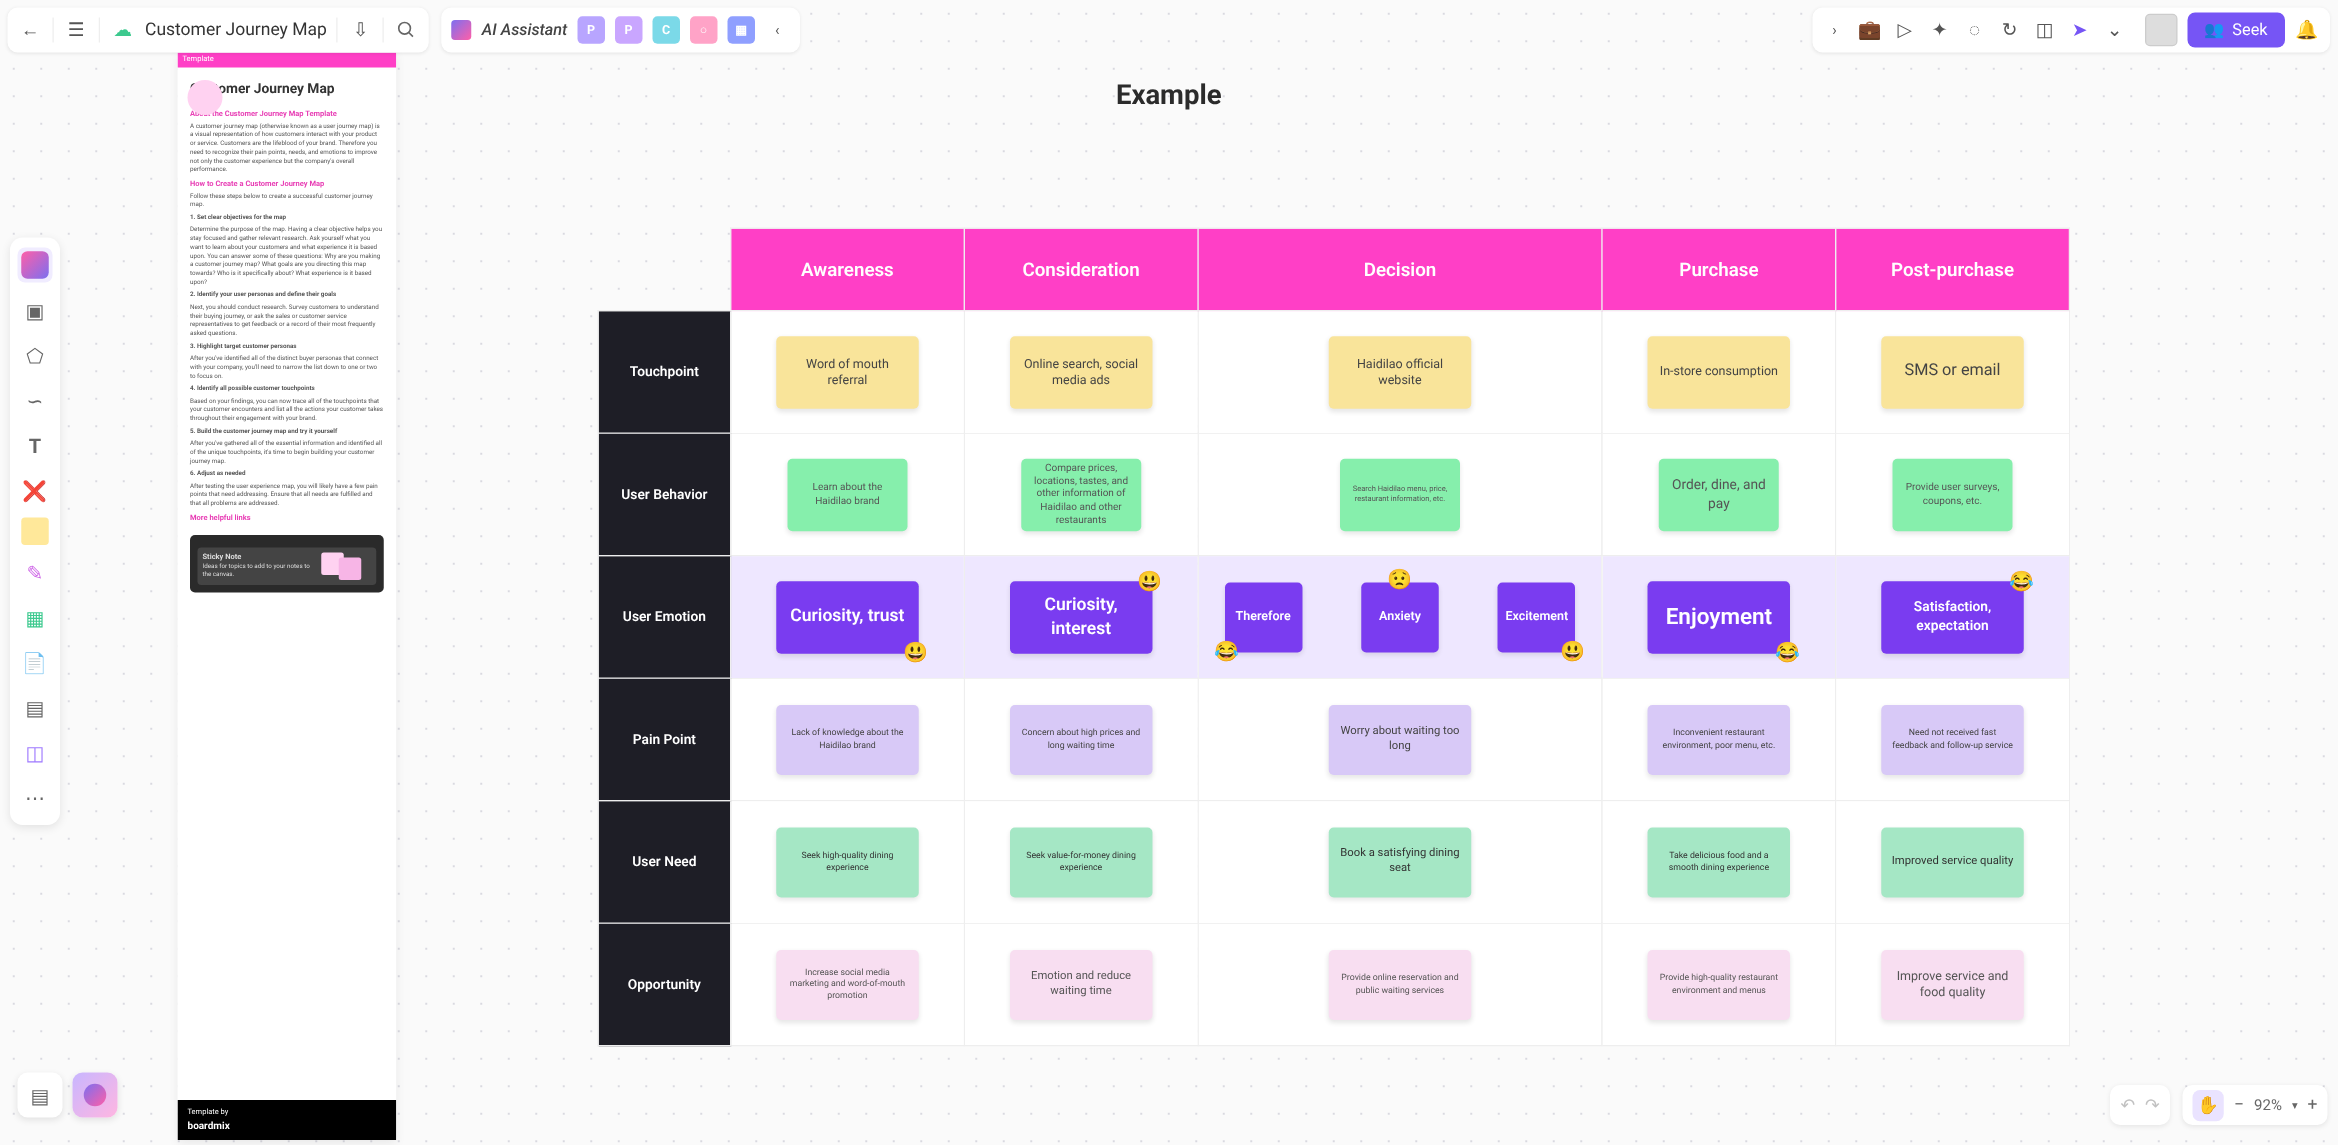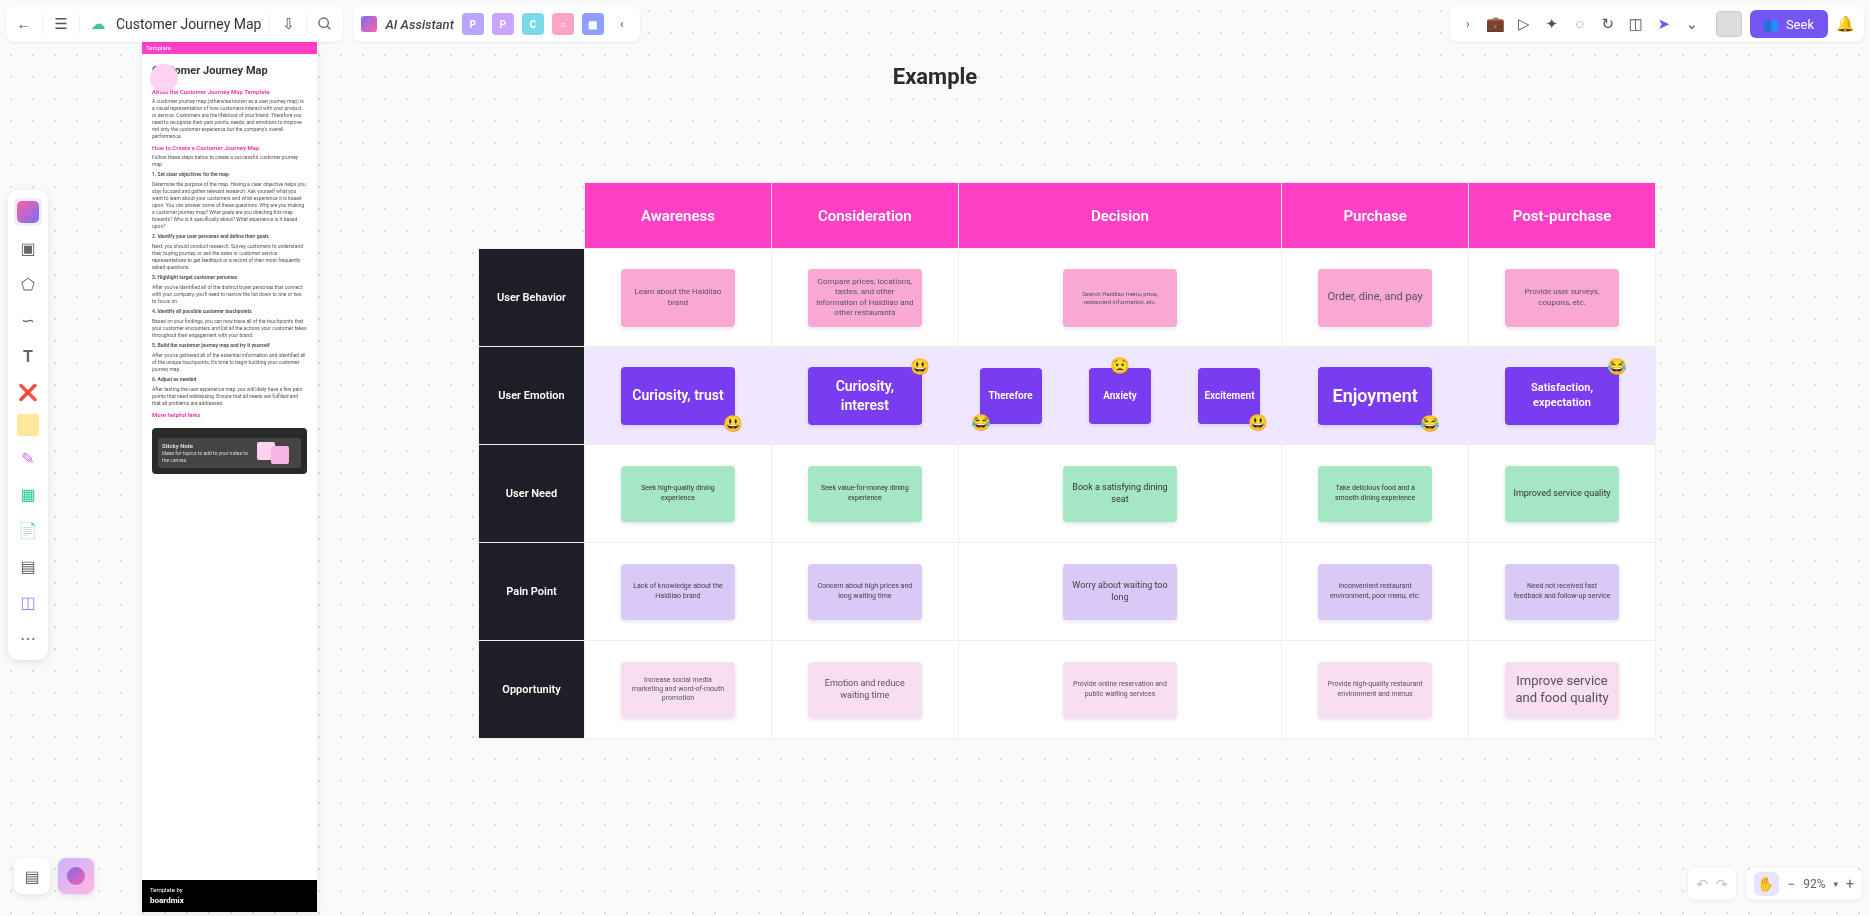--- a/index.html
+++ b/index.html
@@ -60,21 +60,21 @@
 .journey{position:absolute;left:478px;top:182px;width:1178px;z-index:20;border-collapse:collapse;font-size:12px}
 .journey th,.journey td{border:1px solid #eee;text-align:center;vertical-align:middle}
 .journey thead th{background:#ff3fc6;color:#fff;height:66px;font-size:15px;font-weight:600}
 .journey thead th.first{background:transparent;border:none}
 .journey .rowlabel{background:#1e1e26;color:#fff;width:106px;font-size:11px;font-weight:600}
 .journey td.cell{height:98px;background:#fff;position:relative}
 .journey tr.emotion td.cell{background:#eee7ff}
 
 .note{margin:0 auto;border-radius:4px;box-shadow:0 2px 4px rgba(0,0,0,.1);display:flex;align-items:center;justify-content:center;padding:8px;line-height:1.3;position:relative}
 .note.yellow{background:#f9e49a;width:114px;height:58px;font-size:10px;color:#444}
-.note.pink{background:#f9a8d4;width:114px;height:58px;font-size:8px;color:#555}
+.note.pink{background:#86efac;width:96px;height:58px;font-size:8px;color:#555}
 .note.purple{background:#7a3cf0;color:#fff;width:114px;height:58px;font-size:14px;font-weight:600}
 .note.green{background:#a5e7c5;width:114px;height:56px;font-size:7px;color:#333}
 .note.lilac{background:#d8c9f7;width:114px;height:56px;font-size:7px;color:#444}
 .note.rose{background:#f8def1;width:114px;height:56px;font-size:7px;color:#555}
 .emoji{position:absolute;font-size:16px}
 .emoji.tr{top:-10px;right:-8px}.emoji.bl{bottom:-10px;left:-8px}.emoji.br{bottom:-10px;right:-8px}
 
 .decision-emo{display:flex;gap:6px;justify-content:center;align-items:center}
 .decision-emo .note{width:62px;height:56px;font-size:10px}
 
@@ -219,20 +219,38 @@
       <th class="first"></th>
       <th>Awareness</th>
       <th>Consideration</th>
       <th>Decision</th>
       <th>Purchase</th>
       <th>Post-purchase</th>
     </tr>
   </thead>
   <tbody>
     <tr>
+      <td class="rowlabel">Touchpoint</td>
+      <td class="cell">
+          <div class="note yellow">Word of mouth referral</div>
+        </td>
+      <td class="cell">
+          <div class="note yellow">Online search, social media ads</div>
+        </td>
+      <td class="cell">
+          <div class="note yellow">Haidilao official website</div>
+        </td>
+      <td class="cell">
+          <div class="note yellow">In-store consumption</div>
+        </td>
+      <td class="cell">
+          <div class="note yellow" style="font-size:13px">SMS  or email</div>
+        </td>
+    </tr>
+    <tr>
       <td class="rowlabel">User  Behavior</td>
       <td class="cell">
           <div class="note pink">Learn about the Haidilao brand</div>
         </td>
       <td class="cell">
           <div class="note pink">Compare prices, locations, tastes, and other information of Haidilao and other restaurants</div>
         </td>
       <td class="cell">
           <div class="note pink" style="font-size:6px">Search Haidilao menu, price, restaurant information, etc.</div>
         </td>
@@ -280,67 +298,67 @@
           </div>
         </td>
       <td class="cell">
           <div class="note purple" style="font-size:11px">
             <span>Satisfaction, expectation</span>
             <span class="emoji tr">😂</span>
           </div>
         </td>
     </tr>
     <tr>
+      <td class="rowlabel">Pain  Point</td>
+      <td class="cell">
+          <div class="note lilac">Lack of knowledge about the Haidilao brand</div>
+        </td>
+      <td class="cell">
+          <div class="note lilac">Concern about high prices and long waiting time</div>
+        </td>
+      <td class="cell">
+          <div class="note lilac" style="font-size:9px">Worry about waiting too long</div>
+        </td>
+      <td class="cell">
+          <div class="note lilac">Inconvenient restaurant environment, poor menu, etc.</div>
+        </td>
+      <td class="cell">
+          <div class="note lilac">Need not received fast feedback and follow-up service</div>
+        </td>
+    </tr>
+    <tr>
       <td class="rowlabel">User  Need</td>
       <td class="cell">
           <div class="note green">Seek high-quality dining experience</div>
         </td>
       <td class="cell">
           <div class="note green">Seek value-for-money dining experience</div>
         </td>
       <td class="cell">
           <div class="note green" style="font-size:9px">Book a satisfying dining seat</div>
         </td>
       <td class="cell">
           <div class="note green">Take delicious food and a smooth dining experience</div>
         </td>
       <td class="cell">
           <div class="note green" style="font-size:9px">Improved service quality</div>
         </td>
     </tr>
     <tr>
-      <td class="rowlabel">Pain  Point</td>
-      <td class="cell">
-          <div class="note lilac">Lack of knowledge about the Haidilao brand</div>
-        </td>
-      <td class="cell">
-          <div class="note lilac">Concern about high prices and long waiting time</div>
-        </td>
-      <td class="cell">
-          <div class="note lilac" style="font-size:9px">Worry about waiting too long</div>
-        </td>
-      <td class="cell">
-          <div class="note lilac">Inconvenient restaurant environment, poor menu, etc.</div>
-        </td>
-      <td class="cell">
-          <div class="note lilac">Need not received fast feedback and follow-up service</div>
-        </td>
-    </tr>
-    <tr>
       <td class="rowlabel">Opportunity</td>
       <td class="cell">
           <div class="note rose">Increase social media marketing and word-of-mouth promotion</div>
         </td>
       <td class="cell">
           <div class="note rose" style="font-size:9px">Emotion and reduce waiting time</div>
         </td>
       <td class="cell">
           <div class="note rose">Provide online reservation and public waiting services</div>
         </td>
       <td class="cell">
           <div class="note rose">Provide high-quality restaurant environment and menus</div>
         </td>
       <td class="cell">
-          <div class="note rose" style="font-size:13px">Improve service and food quality</div>
+          <div class="note rose" style="font-size:10px">Improve service and food quality</div>
         </td>
     </tr>
   </tbody>
 </table>
 
 </body></html>

